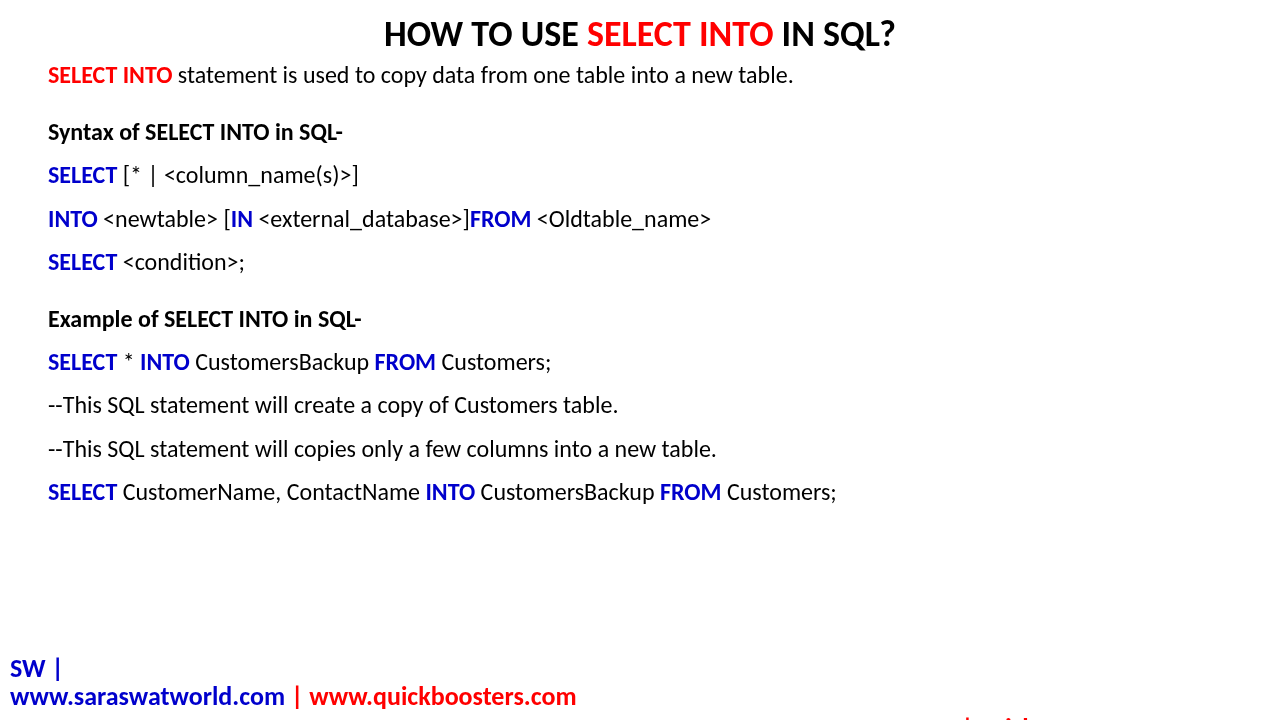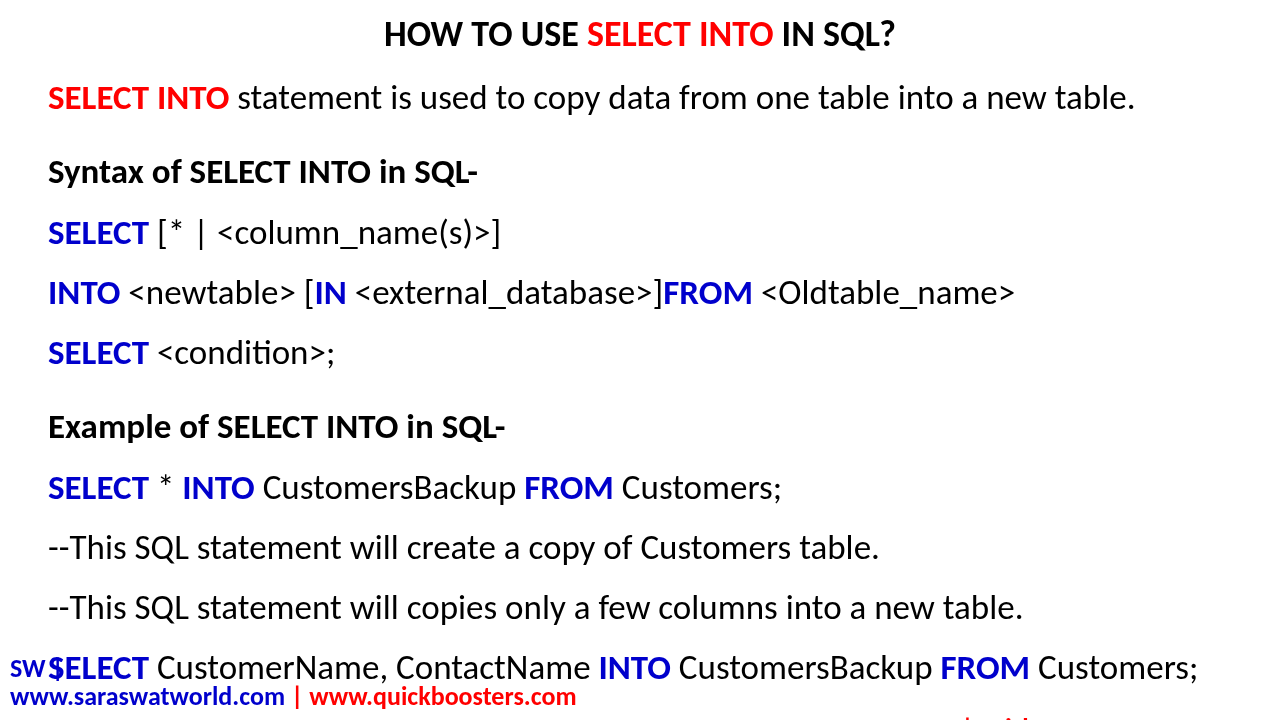--- a/index.html
+++ b/index.html
@@ -14,27 +14,26 @@
       font-family: Calibri, Arial, sans-serif;
       padding: 12px 48px;
       position: relative;
       overflow: hidden;
     }
     .title {
       text-align: center;
       font-size: 36px;
       font-weight: bold;
       color: #000000;
-      margin-bottom: 14px;
     }
     .title .red {
       color: #ff0000;
     }
     .content {
-      font-size: 35px;
+      font-size: 24px;
       line-height: 1.55;
       color: #000000;
     }
     .content p {
       margin-bottom: 6px;
     }
     .red-bold {
       color: #ff0000;
       font-weight: bold;
     }

